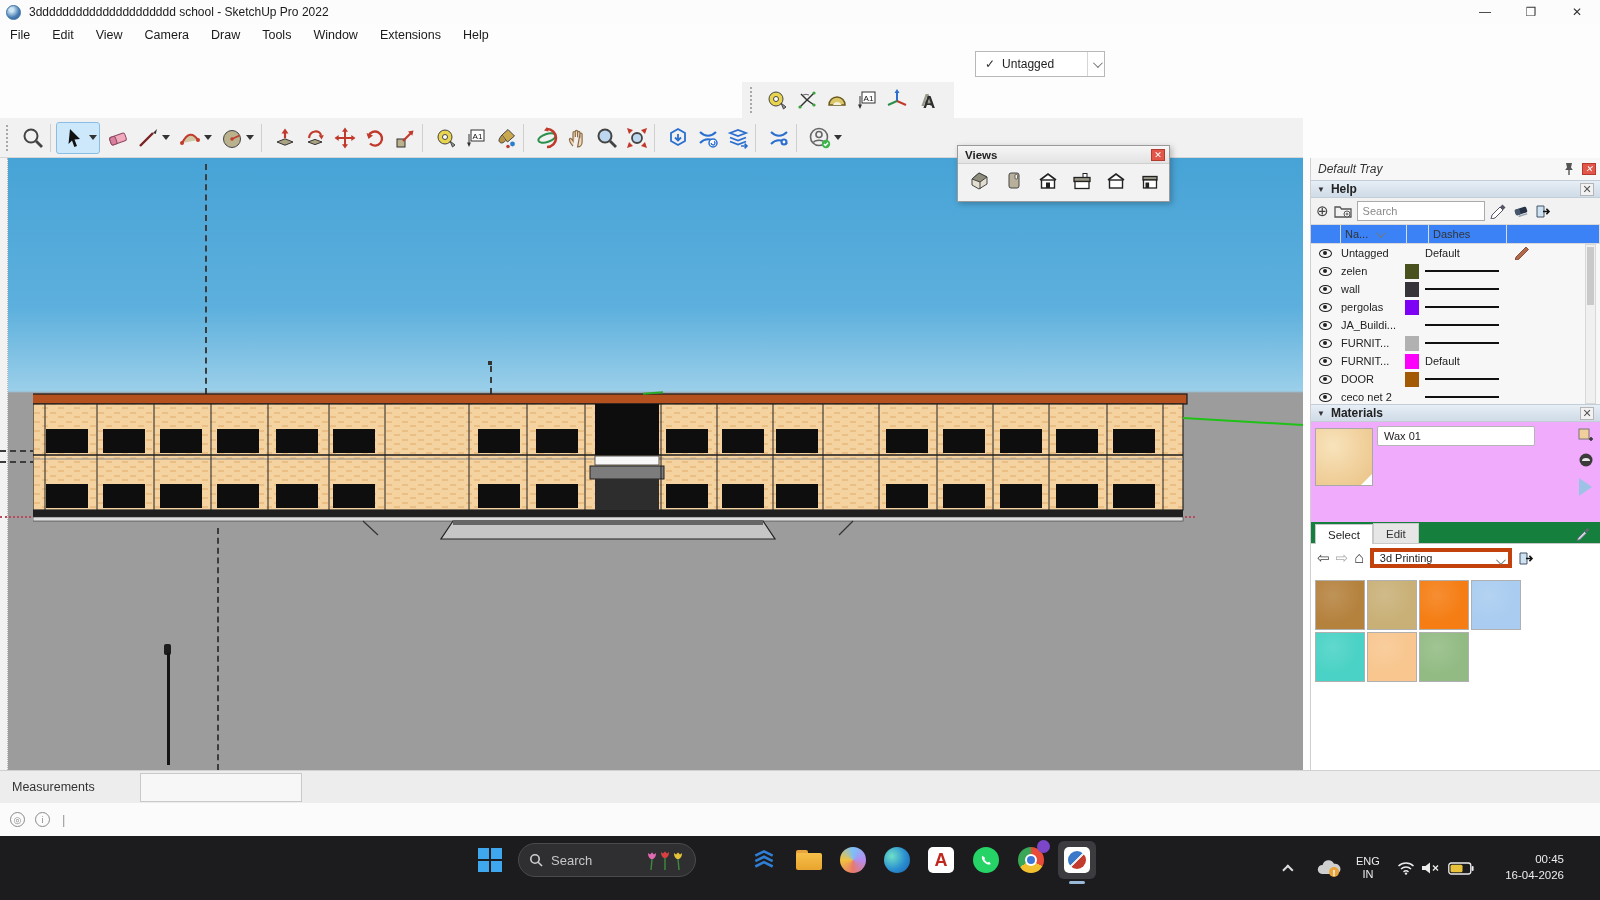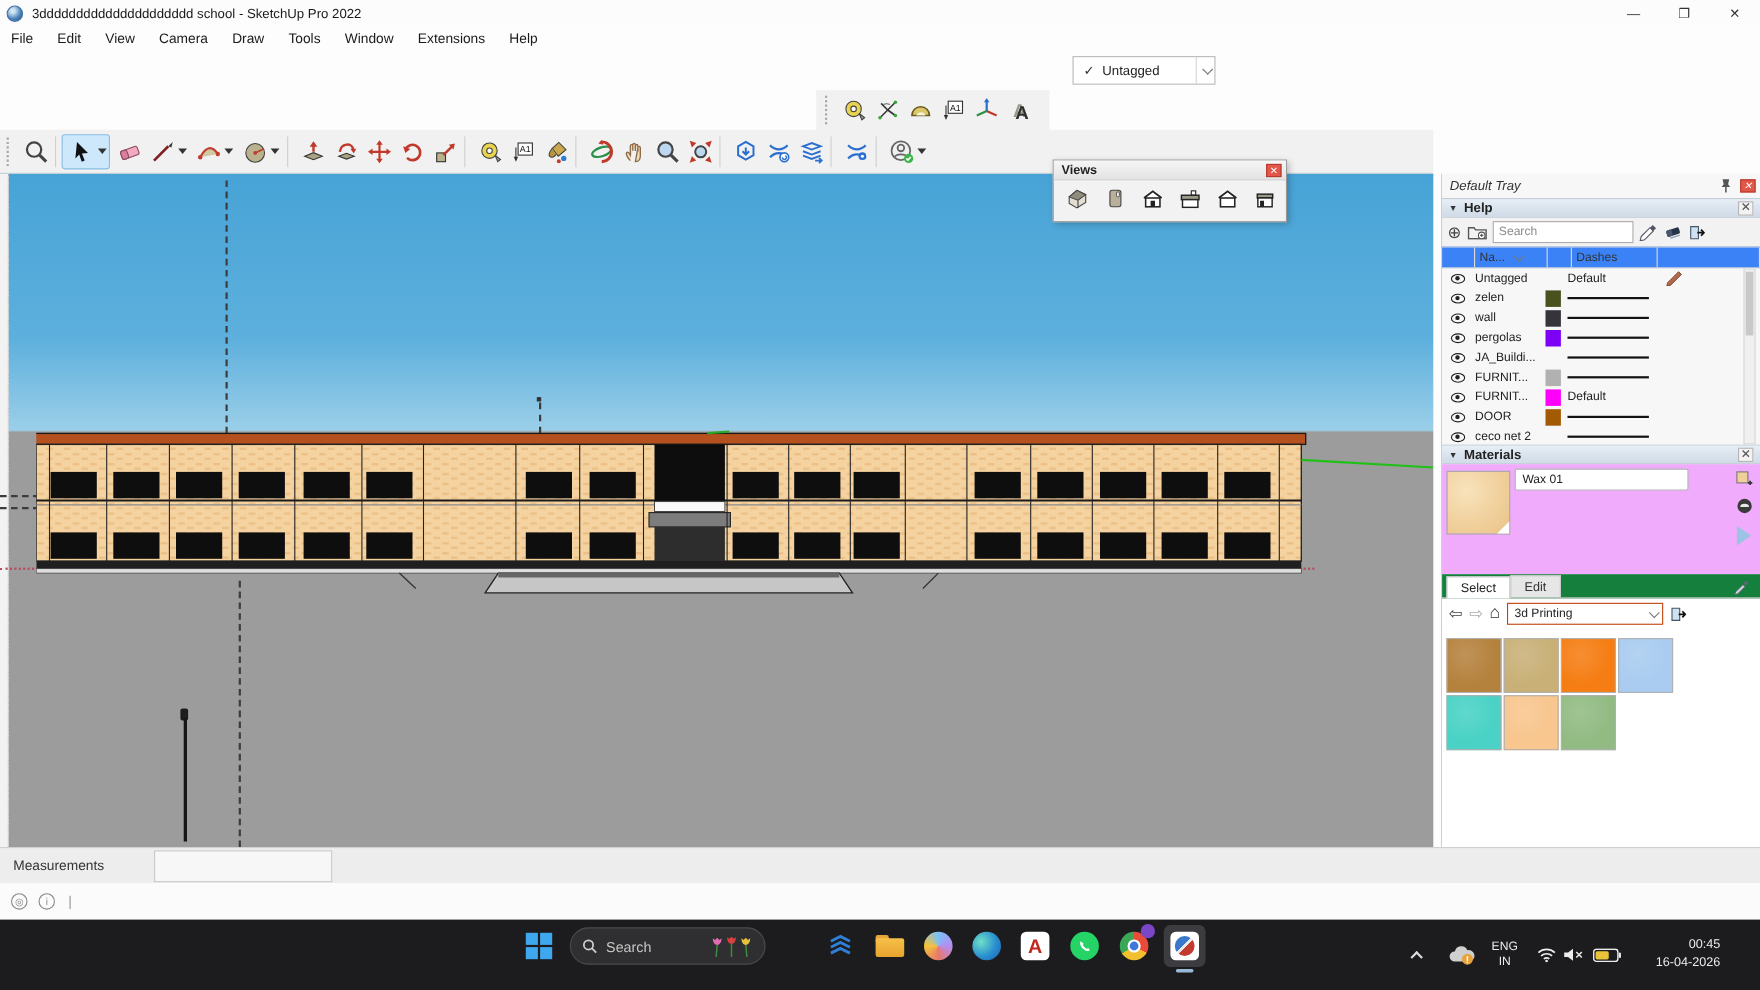--- a/index.html
+++ b/index.html
@@ -75,21 +75,21 @@
   .mat-body{position:relative;height:100px;background:#f0abfc;}
   .mat-prev{position:absolute;left:4px;top:6px;width:58px;height:58px;border:1px solid #a8a8a8;
     background:radial-gradient(circle at 30% 30%,#f8e3bc,#f0cf9a 60%,#eac488);}
   .mat-fold{position:absolute;right:0;bottom:0;width:0;height:0;border-left:11px solid transparent;border-bottom:11px solid #fff;}
   .mat-name{position:absolute;left:66px;top:4px;width:158px;height:20px;background:#fff;border:1px solid #b5b5b5;border-radius:2px;display:flex;align-items:center;padding-left:6px;font-size:11px;color:#222;}
   .tabs-row{height:22px;display:flex;align-items:flex-end;padding-left:4px;border-bottom:1px solid #c9c9c9;position:relative;background:#15803d;}
   .tab{height:20px;padding:0 12px;display:flex;align-items:center;font-size:11.5px;border:1px solid #c9c9c9;border-bottom:none;}
   .tab.active{background:#fff;position:relative;top:1px;}
   .tab.inactive{background:#e6e6e6;color:#333;}
   .mat-nav{height:28px;display:flex;align-items:center;gap:6px;padding-left:6px;background:#fff;}
-  .mat-select{width:142px;height:20px;background:#fff;border:1px solid #c2410c;display:flex;align-items:center;padding-left:6px;font-size:11px;color:#222;}
+  .mat-select{width:142px;height:20px;background:#fff;border:4px solid #c2410c;display:flex;padding-left:6px;font-size:11px;color:#222;}
   .swatch-area{background:#fff;height:260px;position:relative;}
   .swatch{position:absolute;width:50px;height:50px;border:1px solid #b0b0b0;}
   .arrow-glyph{font-size:15px;color:#444;}
   .home-glyph{font-size:16px;color:#333;}
   
   .measure-bar{left:0;top:770px;width:1600px;height:33px;background:#ededed;border-top:1px solid #d0d0d0;}
   .measure-label{position:absolute;left:12px;top:9px;font-size:12.5px;color:#333;}
   .measure-input{position:absolute;left:140px;top:2px;width:162px;height:29px;background:#f7f7f7;border:1px solid #c9c9c9;}
   .statusbar{left:0;top:803px;width:1600px;height:33px;background:#fbfbfb;display:flex;align-items:center;}
   .st-ic{width:15px;height:15px;border:1.5px solid #8a8a8a;border-radius:50%;margin-left:10px;display:flex;align-items:center;justify-content:center;color:#8a8a8a;font-size:9px;}

